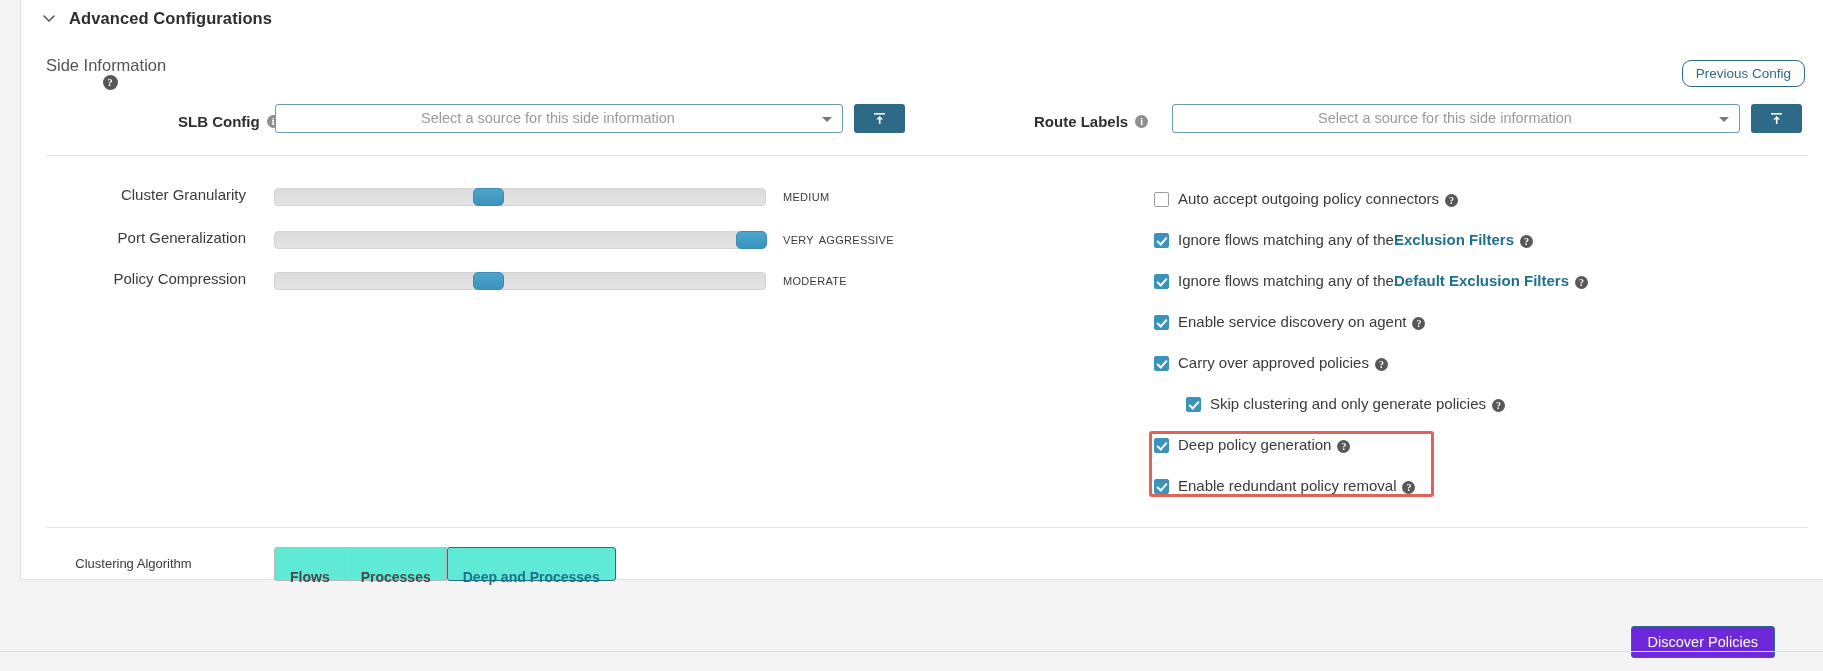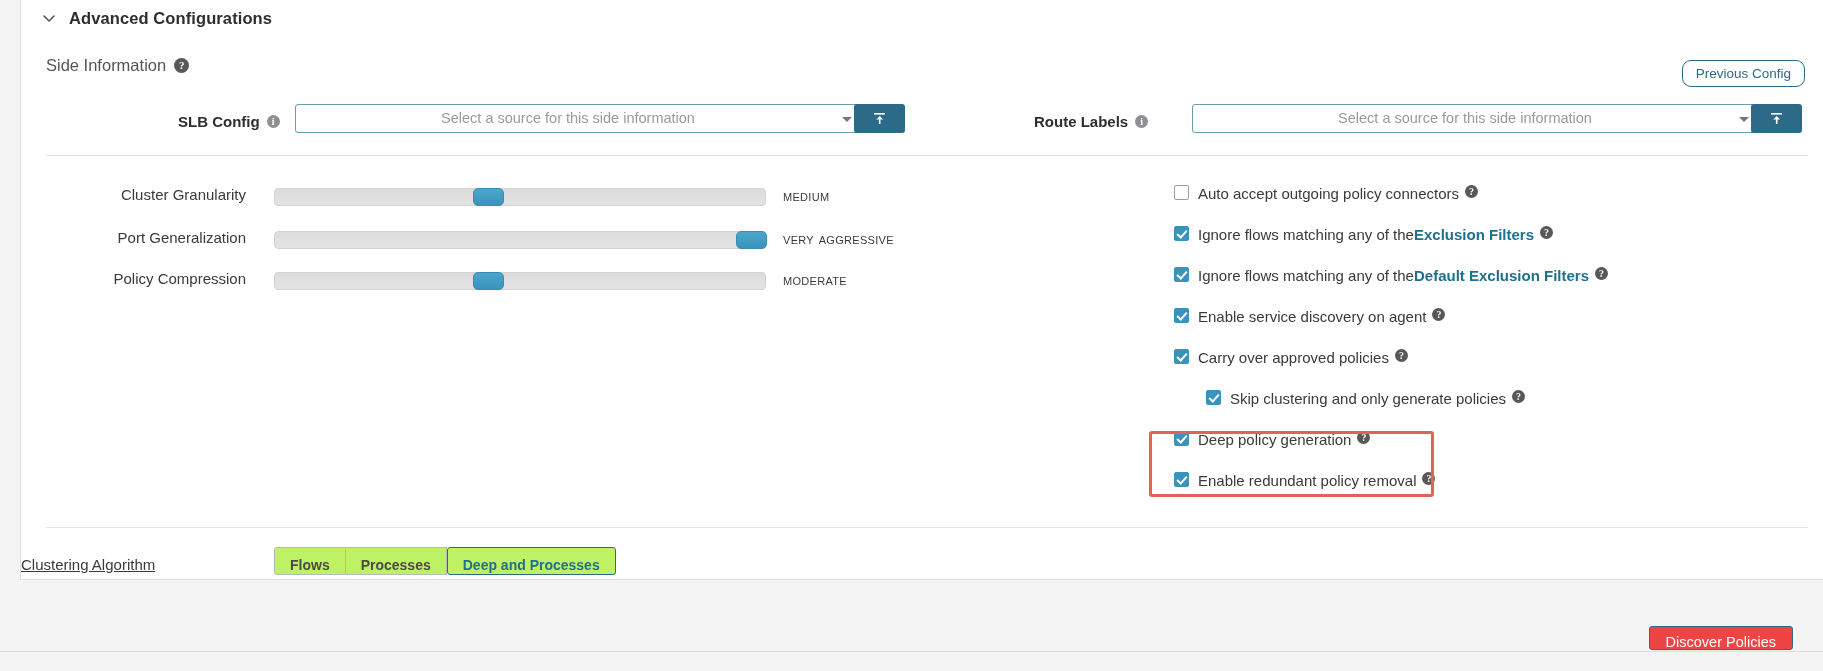--- a/index.html
+++ b/index.html
@@ -48,21 +48,21 @@
     color: #2e2e2e;
     letter-spacing: 0.1px;
   }
 
   
   .side-info-label {
     position: absolute;
     left: 25px; top: 56px;
     font-size: 16.5px;
     color: #545454;
-    display: flex; align-items: center;
+    display: flex; align-items: center; flex-direction: column;
   }
 
   .help-dark {
     display: inline-block;
     width: 15px; height: 15px;
     border-radius: 50%;
     background: #58585b;
     color: #ffffff;
     font-size: 11px;
     font-weight: bold;
@@ -129,21 +129,20 @@
     white-space: nowrap;
     display: flex; align-items: center;
   }
   .select-box {
     position: absolute;
     height: 29px;
     background: #ffffff;
     border: 1px solid #6a9aae;
     border-radius: 3px;
     cursor: pointer;
-    margin-left: 20px;
   }
   .select-box .ph {
     position: absolute;
     left: 0; right: 22px; top: 0;
     line-height: 27px;
     text-align: center;
     font-size: 14.5px;
     color: #9a9a9a;
     white-space: nowrap;
     overflow: hidden;
@@ -215,23 +214,22 @@
     letter-spacing: 0.3px;
     white-space: nowrap;
   }
 
   
   .cb-row {
     position: absolute;
     left: 1133px;
     height: 22px;
     display: flex;
-    align-items: flex-start;
-    white-space: nowrap;
-    margin-left: 20px;
+    align-items: flex-end;
+    white-space: nowrap;
   }
   .cb {
     width: 15px; height: 15px;
     border: 1px solid #9d9d9d;
     border-radius: 2px;
     background: #ffffff;
     margin-right: 9px;
     flex: 0 0 auto;
     position: relative;
     cursor: pointer;
@@ -267,35 +265,34 @@
     border: 3px solid #e06258;
     border-radius: 3px;
     pointer-events: none;
   }
 
   
   .cluster-label {
     position: absolute;
     left: 0; top: 556px;
     width: 225px;
-    text-align: left;
-    font-size: 15px;
+    text-align: center;
+    font-size: 13px;
     color: #3a3a3a;
-    text-decoration: underline;
   }
   .btn-group {
     position: absolute;
     left: 253px; top: 547px;
     display: flex;
     height: 28px;
   }
   .seg {
     height: 28px;
-    padding: 4px 15px;
-    background: #bef264;
+    padding: 16px 15px;
+    background: #5eead4;
     border: 1px solid #b9b9b9;
     border-left: none;
     font-size: 14px;
     font-weight: bold;
     color: #4a4a4a;
     line-height: 26px;
     cursor: pointer;
     white-space: nowrap;
   }
   .seg:first-child {
@@ -323,24 +320,24 @@
     background: #f4f4f4;
   }
   .footer-rule {
     position: absolute;
     left: 0; top: 55px;
     width: 1823px; height: 1px;
     background: #dddddd;
   }
   .discover-btn {
     position: absolute;
-    right: 30px; top: 30px;
-    height: 24px;
+    right: 48px; top: 30px;
+    height: 32px;
     padding: 0 16px;
-    background: #ef4444;
+    background: #6d28d9;
     border: 1px solid #2d6a87;
     border-radius: 3px;
     color: #ffffff;
     font-size: 14.5px;
     line-height: 30px;
     cursor: pointer;
     white-space: nowrap;
   }
 </style>
 </head>

